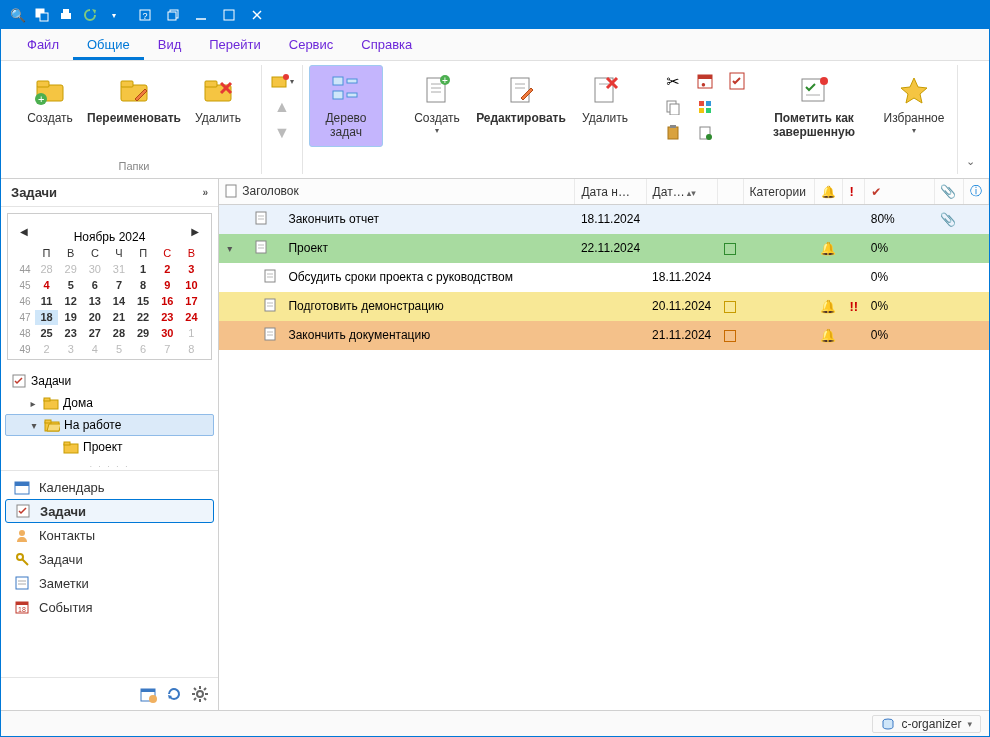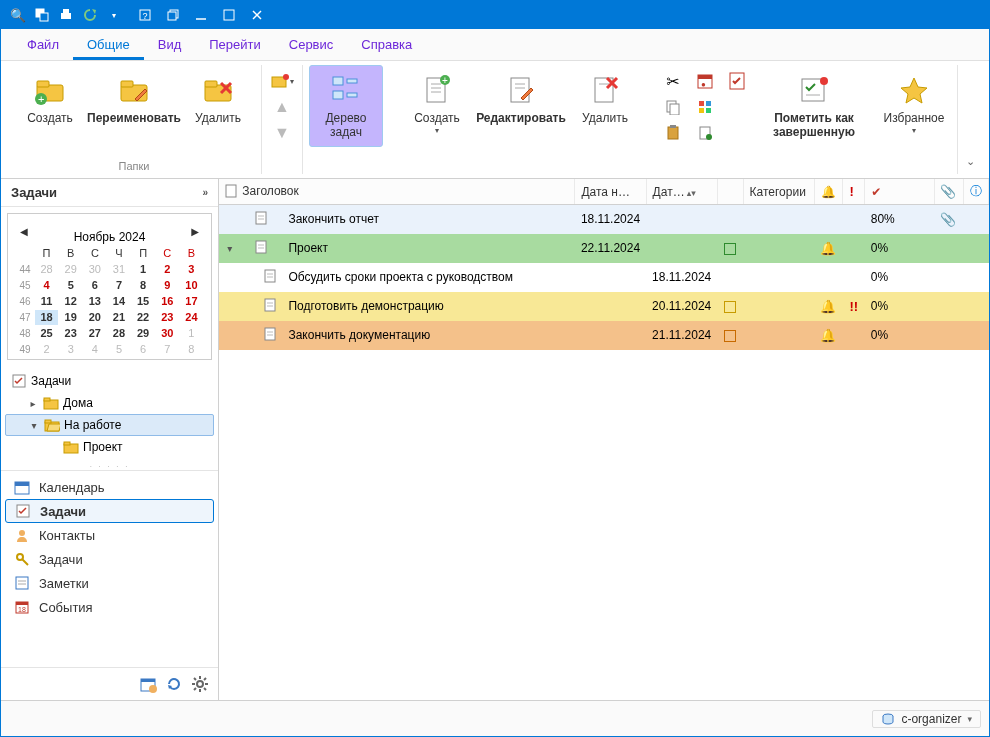--- a/index.html
+++ b/index.html
@@ -92,21 +92,21 @@
 .tog-cell { width: 18px; text-align: center; }
 .chk { width: 12px; height: 12px; border: 1.5px solid; display: inline-block; vertical-align: middle; }
 .chk.green { border-color: #2e8b2e; }
 .chk.gold  { border-color: #c79b00; }
 .chk.orange{ border-color: #c76a00; }
 .alarm { color: #c79b00; font-size: 13px; }
 .excl { color: #c00; font-size: 13px; font-weight: bold; }
 .clip { color: #888; font-size: 13px; }
 
 
-.statusbar { height: 36px; border-top: 1px solid #d0d0d0; display: flex; align-items: center; justify-content: flex-end; padding: 8px 8px; font-size: 12px; color: #333; background: #fafafa; }
+.statusbar { height: 26px; border-top: 1px solid #d0d0d0; display: flex; align-items: center; justify-content: flex-end; padding: 8px 8px; font-size: 12px; color: #333; background: #fafafa; }
 .statusbar .db { display: flex; align-items: center; gap: 6px; border: 1px solid #ddd; padding: 1px 8px; border-radius: 2px; cursor: pointer; }
 
 
 svg { display: block; }
 </style>
 </head>
 <body>
 
 <div class="titlebar">
   <div class="tb-icons">

